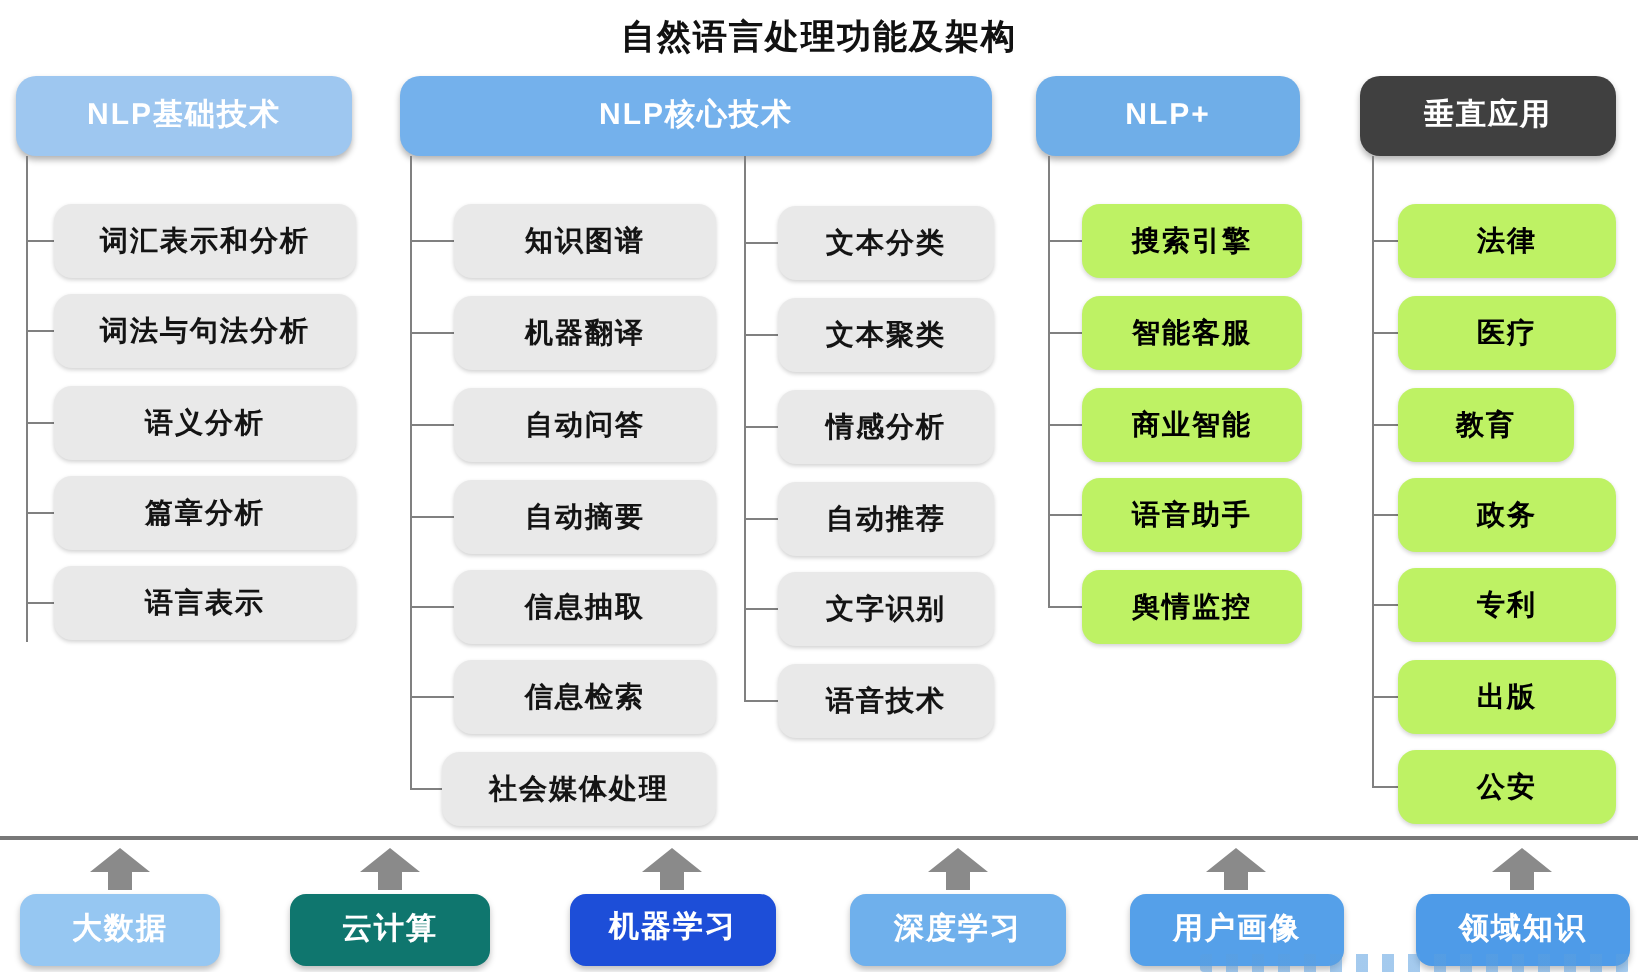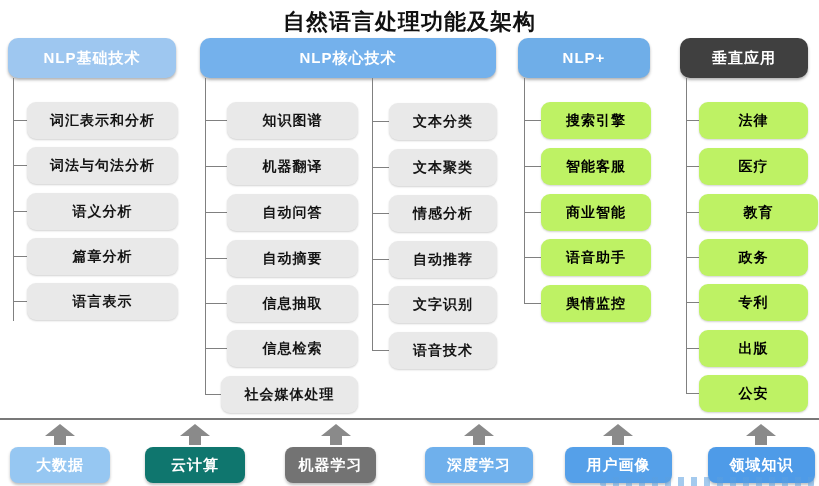--- a/index.html
+++ b/index.html
@@ -2,21 +2,21 @@
 <html><head>
 <meta charset="utf-8">
 <style>
   html,body{margin:0;padding:0;background:#ffffff;}
   .canvas{
     position:relative;width:819px;height:486px;background:#ffffff;
     font-family:"Liberation Sans",sans-serif;overflow:hidden;
   }
   .title{
     position:absolute;top:7px;left:0;width:100%;text-align:center;
-    font-size:22px;font-weight:bold;color:#111;letter-spacing:1px;
+    font-size:17px;font-weight:bold;color:#111;letter-spacing:1px;
   }
   .hdr{
     position:absolute;top:38px;height:40px;line-height:40px;text-align:center;
     color:#ffffff;font-size:15px;font-weight:600;border-radius:10px;
     box-shadow:0 2px 3px rgba(0,0,0,0.30);letter-spacing:1px;
   }
   .box{
     position:absolute;height:37px;line-height:37px;text-align:center;
     font-size:14px;font-weight:600;color:#141414;border-radius:9px;
     box-shadow:0 1px 2px rgba(0,0,0,0.18);letter-spacing:1px;
@@ -109,21 +109,21 @@
   <div class="vline" style="left:686px;top:78px;height:315px"></div>
   <div class="hline" style="left:686px;top:120px;width:13px"></div>
   <div class="hline" style="left:686px;top:166px;width:13px"></div>
   <div class="hline" style="left:686px;top:212px;width:13px"></div>
   <div class="hline" style="left:686px;top:257px;width:13px"></div>
   <div class="hline" style="left:686px;top:302px;width:13px"></div>
   <div class="hline" style="left:686px;top:348px;width:13px"></div>
   <div class="hline" style="left:686px;top:393px;width:13px"></div>
   <div class="box dark" style="left:699px;top:102px;width:109px">法律</div>
   <div class="box dark" style="left:699px;top:148px;width:109px">医疗</div>
-  <div class="box dark" style="left:699px;top:194px;width:119px">教育</div>
+  <div class="box dark" style="left:699px;top:194px;width:88px">教育</div>
   <div class="box dark" style="left:699px;top:239px;width:109px">政务</div>
   <div class="box dark" style="left:699px;top:284px;width:109px">专利</div>
   <div class="box dark" style="left:699px;top:330px;width:109px">出版</div>
   <div class="box dark" style="left:699px;top:375px;width:109px">公安</div>
 
   <div class="sep"></div>
 
   <div class="arrow" style="left:45px">
       <div class="arrow-head"></div>
       <div class="arrow-stem"></div>
@@ -144,19 +144,19 @@
       <div class="arrow-head"></div>
       <div class="arrow-stem"></div>
     </div>
   <div class="arrow" style="left:746px">
       <div class="arrow-head"></div>
       <div class="arrow-stem"></div>
     </div>
 
   <div class="fbox" style="left: 10px; width: 100px; background: rgb(150, 199, 242);">大数据</div>
   <div class="fbox" style="left: 145px; width: 100px; background: #0f766e;">云计算</div>
-  <div class="fbox" style="left: 285px; width: 91px; background: #737373;">机器学习</div>
+  <div class="fbox" style="left: 285px; width: 103px; background: #1d4ed8; font-family: Liberation Mono, monospace;">机器学习</div>
   <div class="fbox" style="left: 425px; width: 108px; background: rgb(111, 176, 236);">深度学习</div>
   <div class="fbox" style="left: 565px; width: 107px; background: rgb(85, 160, 233);">用户画像</div>
   <div class="fbox" style="left: 708px; width: 107px; background: rgb(78, 155, 232);">领域知识</div>
 
   <div class="watermark"></div>
 </div>
 
 </body></html>

